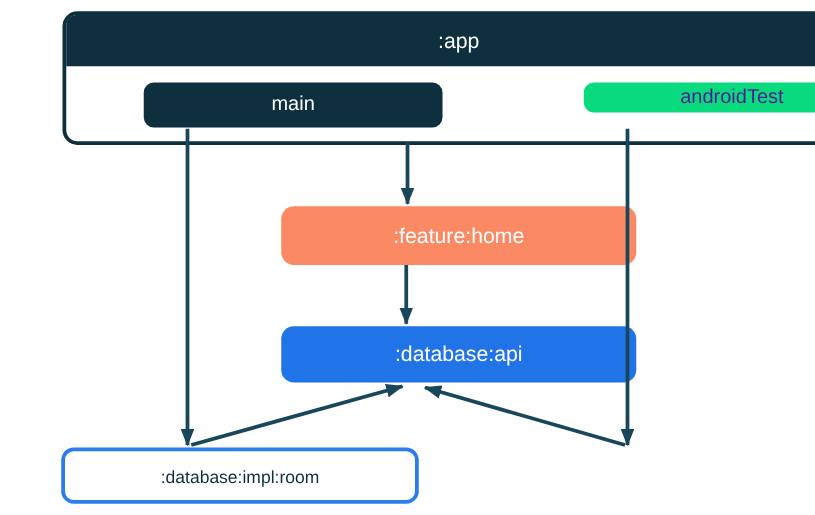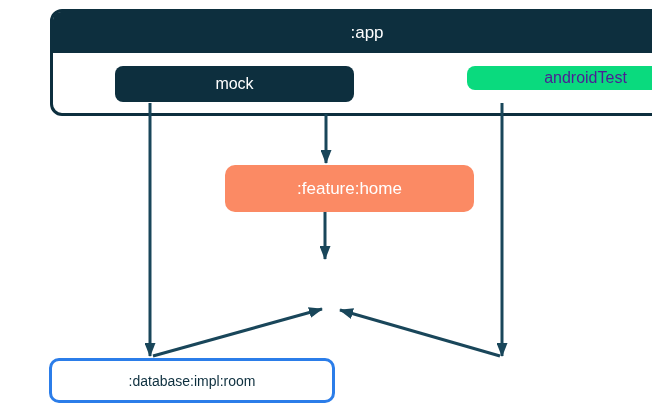--- a/index.html
+++ b/index.html
@@ -58,21 +58,21 @@
   #androidtest-pill {
     left: 372px; top: 54px;
     width: 237px; height: 24px;
     background: #0ADA7E;
     border-radius: 8px;
     color: #4c1d95;
     font-size: 16px;
   }
   #feature-home-pill {
     left: 183px; top: 165px;
-    width: 249px; height: 47px;
+    width: 284px; height: 47px;
     background: #FB8A64;
     border-radius: 10px;
     color: #ffffff;
     font-size: 17px;
     z-index: 2;
   }
   #database-api-pill {
     left: 183px; top: 261px;
     width: 284px; height: 45px;
     background: #2173E8;
@@ -109,30 +109,33 @@
     <path d="M325,212 L325,259" stroke="#19465A" stroke-width="3" fill="none" marker-end="url(#arrowhead)"></path>
     <path d="M153,356 L322,309" stroke="#19465A" stroke-width="3" fill="none" marker-end="url(#arrowhead)"></path>
     <path d="M500,356 L340,310" stroke="#19465A" stroke-width="3" fill="none" marker-end="url(#arrowhead)"></path>
   </svg>
 
   <div class="node" id="app-container">
     <div id="app-header">
       <span>:app</span>
     </div>
     <div class="node" id="main-pill">
-      <span>mock</span>
+      <span>main</span>
     </div>
     <div class="node" id="androidtest-pill">
       <span>androidTest</span>
     </div>
   </div>
 
   <div class="node" id="feature-home-pill">
     <span>:feature:home</span>
   </div>
 
+  <div class="node" id="database-api-pill">
+    <span>:database:api</span>
+  </div>
 
   <div class="node" id="database-impl-room-box">
     <span>:database:impl:room</span>
   </div>
 
 
 </div>
 
 </body></html>

